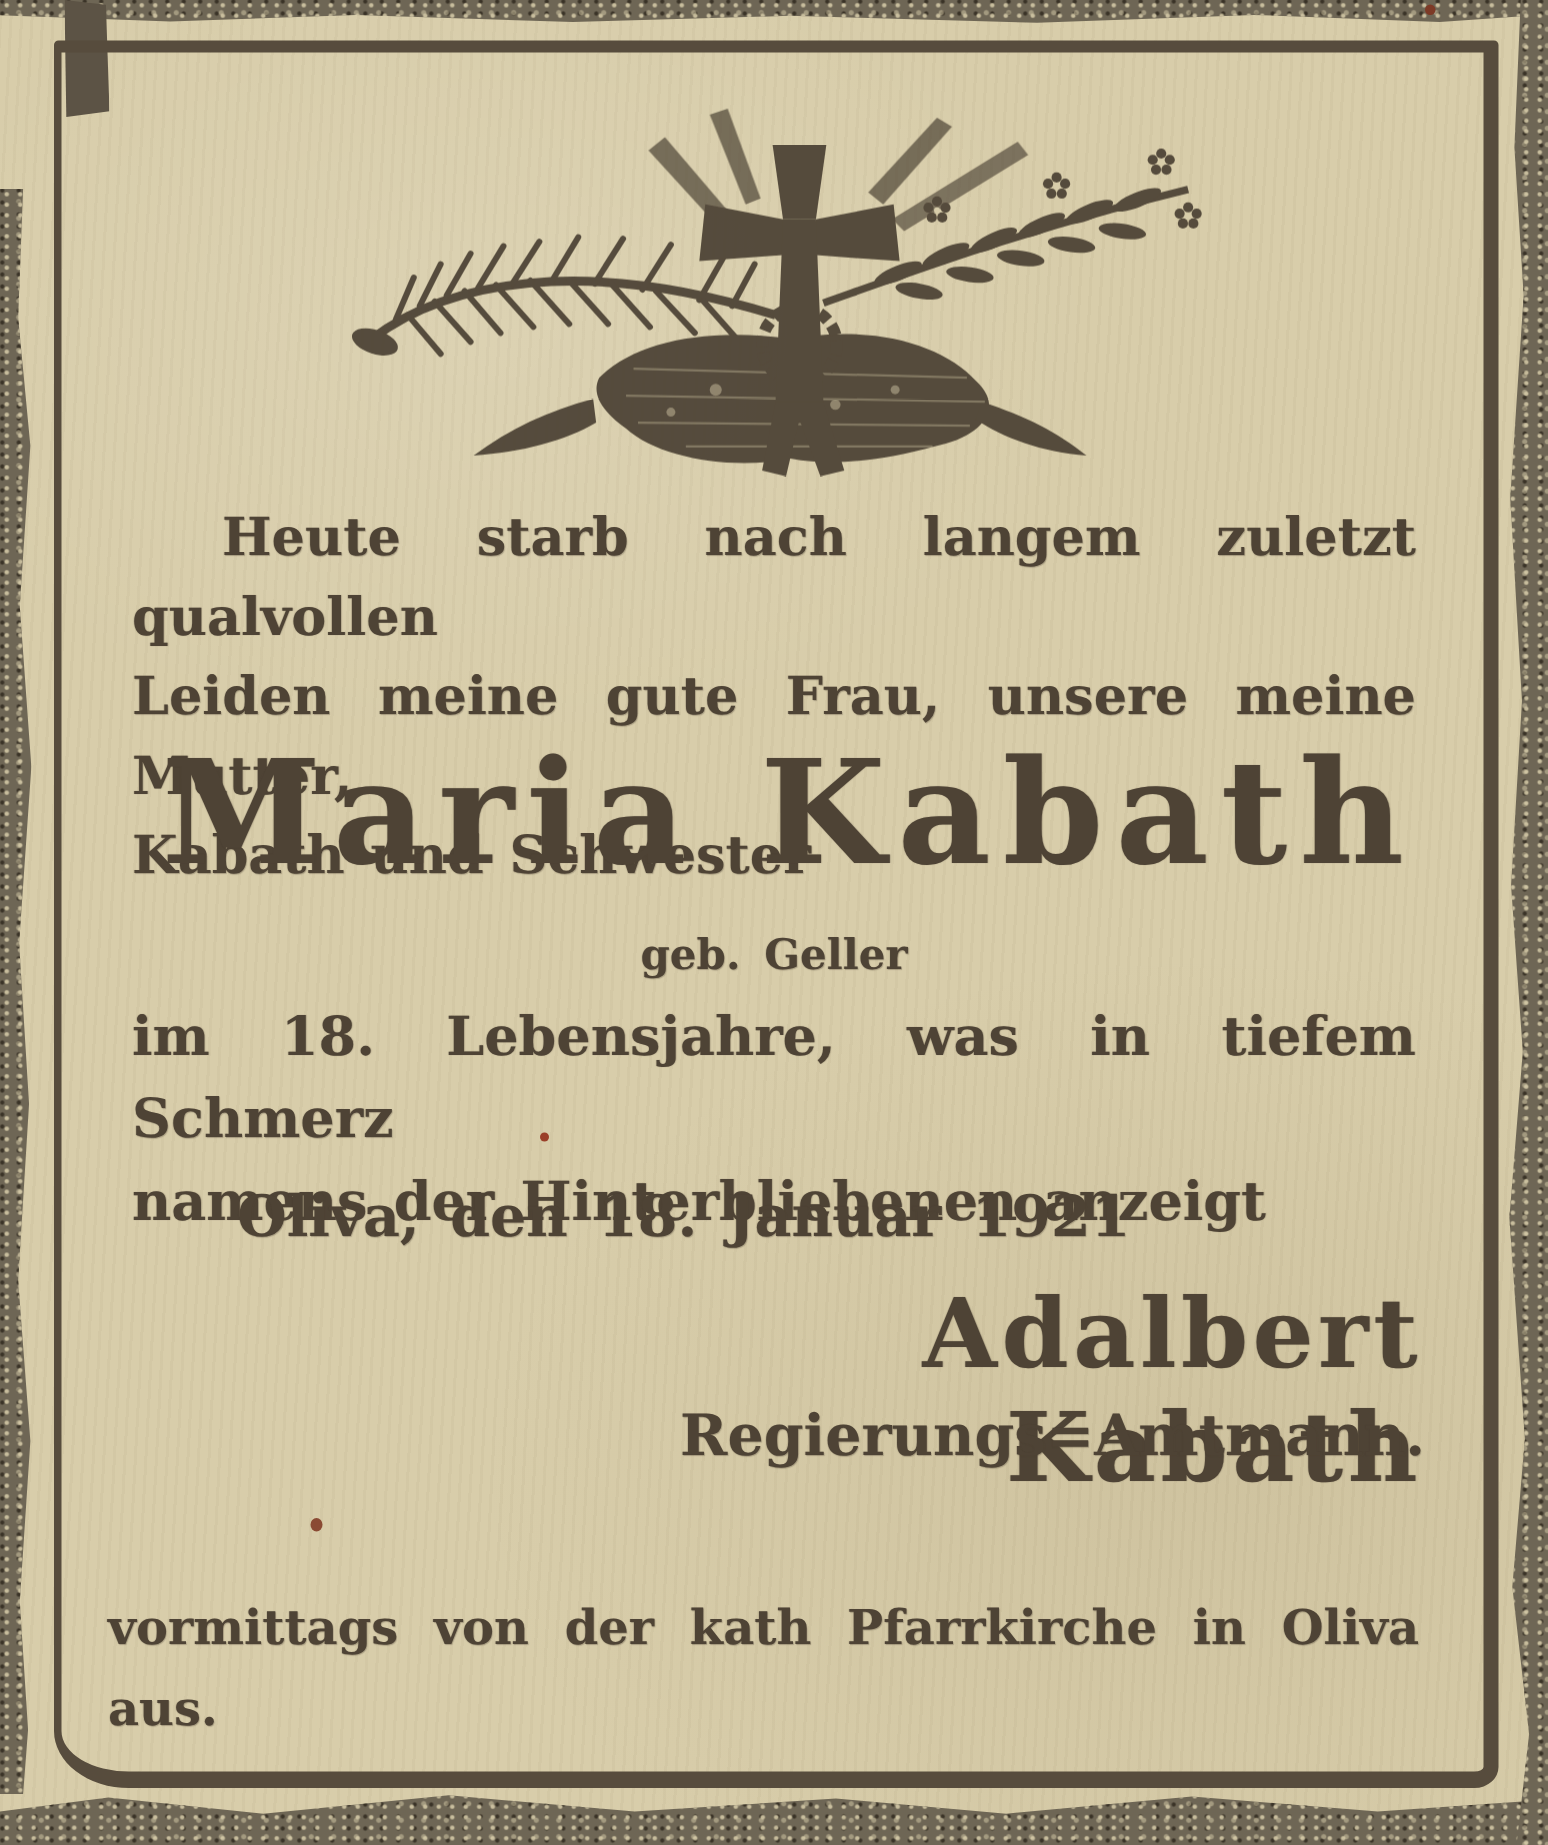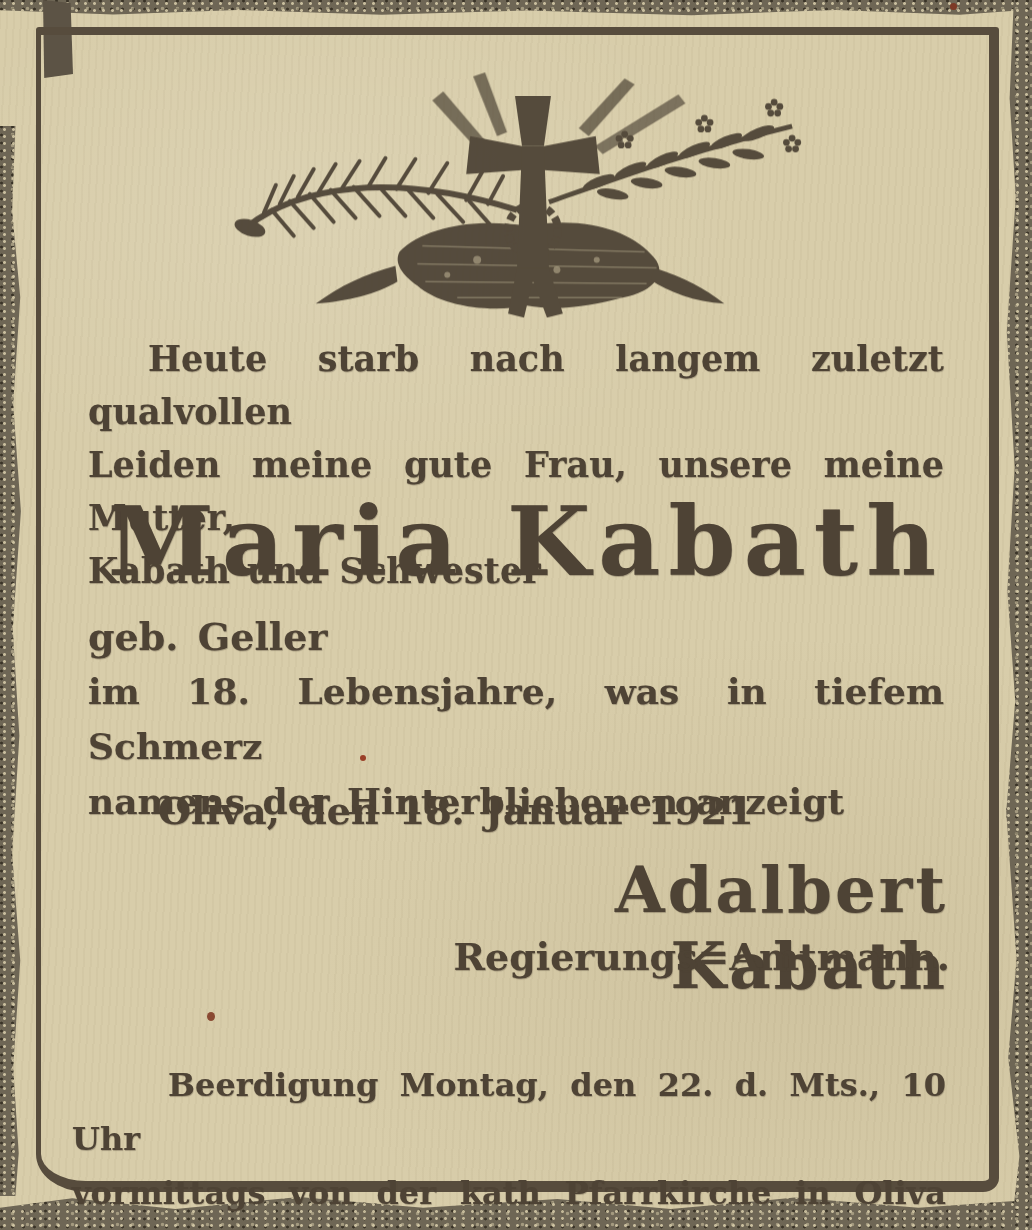--- a/index.html
+++ b/index.html
@@ -43,21 +43,21 @@
   }
   .illu { position:absolute; left:228px; top:70px; width:588px; height:252px; }
   .t { position:absolute; font-weight:700;
        text-shadow:0.5px 0.5px 0.7px rgba(79,68,54,.35), -0.5px 0 0.5px rgba(79,68,54,.18); }
   .ln { word-spacing:5px; }
   .just { text-align:justify; text-align-last:justify; text-justify:inter-word; word-spacing:normal; }
   .intro   { left:88px;  top:332px; width:856px; font-size:35px; line-height:53px; }
   .ind1    { text-indent:60px; }
   .ind2    { text-indent:96px; }
   .name    { left:88px;  top:486px; width:856px; text-align:right; font-size:96px; line-height:112px; letter-spacing:8px; }
-  .geb     { left:88px;  top:614px; width:856px; text-align:left; font-size:38px; line-height:46px; word-spacing:6px; }
+  .geb     { left:88px;  top:614px; width:856px; text-align:center; font-size:28px; line-height:46px; word-spacing:6px; }
   .body1   { left:88px;  top:664px; width:856px; font-size:36px; line-height:55px; }
   .dateline{ left:158px; top:788px; font-size:38px; word-spacing:7px; }
   .signame { left:322px; top:852px; width:626px; text-align:right; font-size:64px; line-height:76px; letter-spacing:3px; word-spacing:10px; }
   .sigtitle{ left:330px; top:934px; width:620px; text-align:right; font-size:38px; line-height:46px; }
   .funeral { left:72px;  top:1058px; width:874px; font-size:32px; line-height:54px; }
   .speck { position:absolute; border-radius:50%; }
   .speck-red1 { left:207px; top:1012px; width:8px; height:9px; background:#8a4a33; }
   .speck-red2 { left:360px; top:755px; width:6px; height:6px; background:#9a3f28; }
   .speck-red3 { left:950px; top:3px;  width:7px; height:7px; background:#7d3a26; }
 </style>
@@ -207,21 +207,20 @@
     <div class="ln">namens der Hinterbliebenen anzeigt</div>
   </div>
 
   <div class="t dateline">Oliva, den 18. Januar 1921</div>
 
   <div class="t signame">Adalbert Kabath</div>
 
   <div class="t sigtitle">Regierungs=Amtmann.</div>
 
   <div class="t funeral">
-    <div class="ln just ind2">Beerdigung Montag, den 22. d. Mts., 10 Uhr</div>
     <div class="ln just">vormittags von der kath Pfarrkirche in Oliva aus.</div>
   </div>
 
   <div class="speck speck-red1"></div>
   <div class="speck speck-red2"></div>
   <div class="speck speck-red3"></div>
 
 </div>
 
 </body></html>

